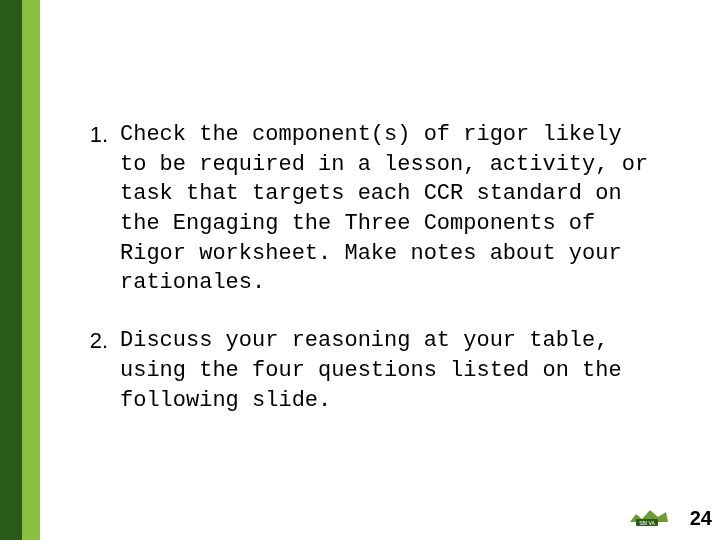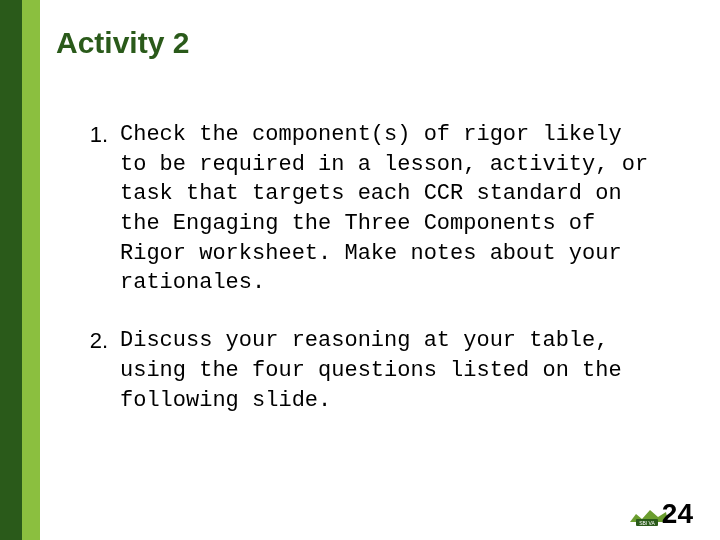--- a/index.html
+++ b/index.html
@@ -56,34 +56,33 @@
   .footer-logo {
     position: absolute;
     bottom: 12px;
     right: 50px;
     width: 42px;
     height: 24px;
   }
   .page-num {
     position: absolute;
     bottom: 10px;
-    right: 27px;
-    font-size: 28px;
+    right: 8px;
+    font-size: 20px;
     font-weight: bold;
     color: #000;
   }
 </style>
 </head>
 <body>
 
 <div class="slide">
   <div class="stripe-dark"></div>
   <div class="stripe-light"></div>
 
-  <div class="title">Activity 2</div>
 
   <div class="body">
     <div class="item">
       <div class="num">1.</div>
       <div class="txt">Check the component(s) of rigor likely to be required in a lesson, activity, or task that targets each CCR standard on the Engaging the Three Components of Rigor worksheet. Make notes about your rationales.</div>
     </div>
     <div class="item">
       <div class="num">2.</div>
       <div class="txt">Discuss your reasoning at your table, using the four questions listed on the following slide.</div>
     </div>

